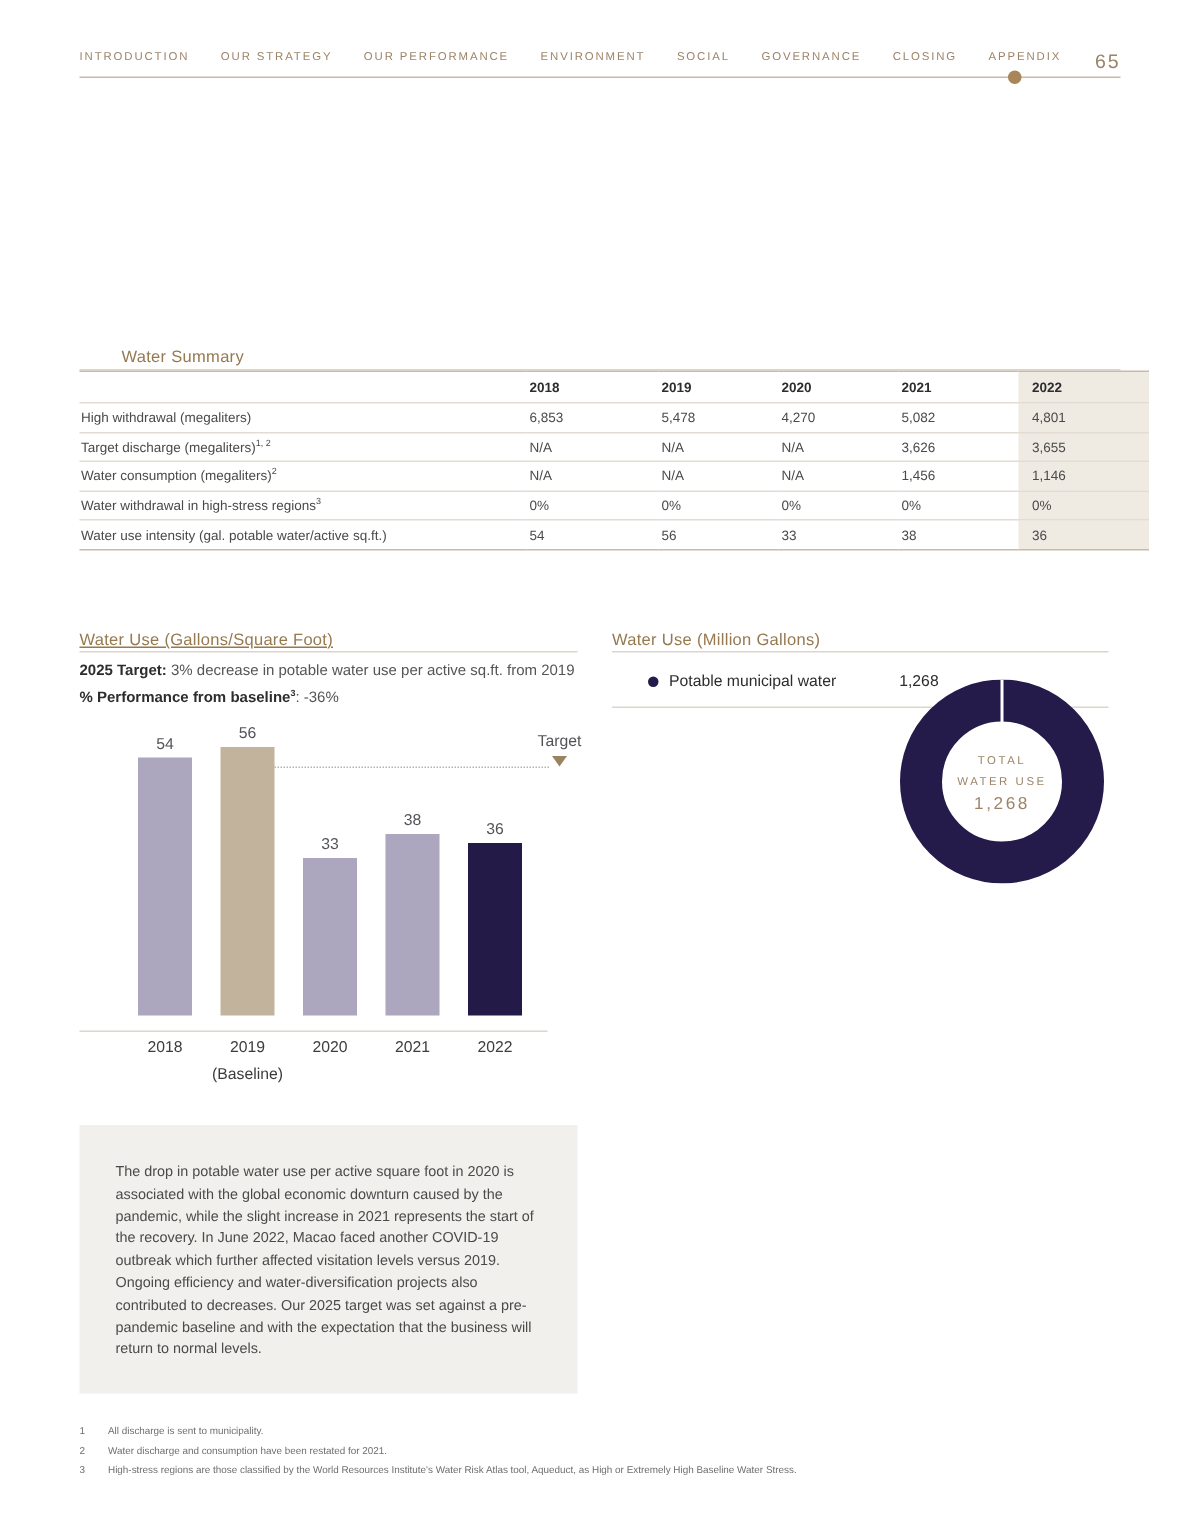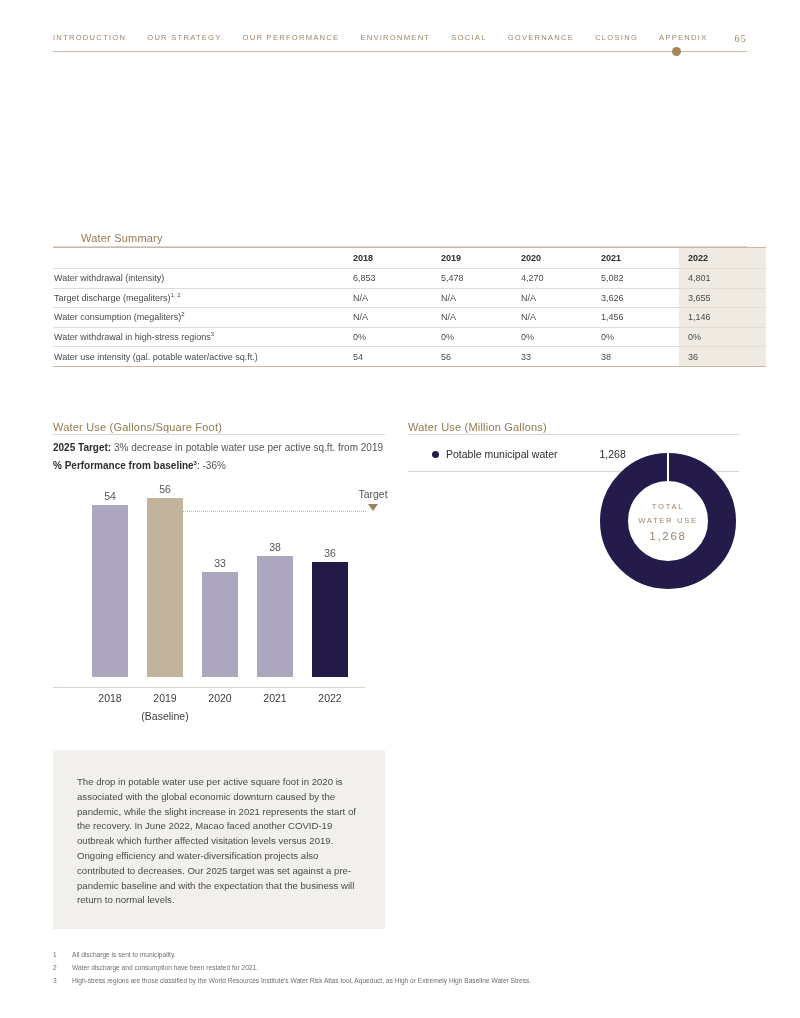--- a/index.html
+++ b/index.html
@@ -28,25 +28,25 @@
     white-space: nowrap;
   }
   .nav-item {
     font-size: 7.6px;
     letter-spacing: 1.25px;
     color: #9d8468;
     text-transform: uppercase;
     margin-right: 21px;
   }
   .nav-page {
-    font-size: 10px;
+    font-size: 13px;
     letter-spacing: 1.25px;
     color: #9d8468;
     position: absolute;
-    right: 0; top: 0; font-family: Liberation Serif, serif;
+    right: 0; top: 0;
   }
   .nav-rule {
     position: absolute;
     left: 0; top: 18px;
     width: 694px; height: 1px;
     background: #c9b9a6;
   }
   .nav-dot {
     position: absolute;
     left: 619px; top: 14px;
@@ -303,21 +303,21 @@
         <th class="col-label"></th>
         <th class="col-y first cell-pad">2018</th>
         <th class="col-y cell-pad">2019</th>
         <th class="col-y cell-pad">2020</th>
         <th class="col-y cell-pad">2021</th>
         <th class="col-y hl">2022</th>
       </tr>
     </thead>
     <tbody>
       <tr>
-        <td class="col-label"><span>Water withdrawal (intensity)</span></td>
+        <td class="col-label"><span>High withdrawal (megaliters)</span></td>
         <td class="cell-pad">6,853</td>
         <td class="cell-pad">5,478</td>
         <td class="cell-pad">4,270</td>
         <td class="cell-pad">5,082</td>
         <td class="hl">4,801</td>
       </tr>
       <tr>
         <td class="col-label"><span>Target discharge (megaliters)</span><sup>1, 2</sup></td>
         <td class="cell-pad">N/A</td>
         <td class="cell-pad">N/A</td>
@@ -346,21 +346,21 @@
         <td class="cell-pad">54</td>
         <td class="cell-pad">56</td>
         <td class="cell-pad">33</td>
         <td class="cell-pad">38</td>
         <td class="hl">36</td>
       </tr>
     </tbody>
   </table>
 </div>
 
-<div class="sec-head" style="left:53px; top:421px;">Water Use (Gallons/Square Foot)</div>
+<div class="sec-head" style="left:53px; top:421px;text-decoration:underline;">Water Use (Gallons/Square Foot)</div>
 <div class="sec-rule" style="left:53px; top:434px; width:332px;"></div>
 
 <div class="target-line1">
   <b>2025 Target:</b><span> 3% decrease in potable water use per active sq.ft. from 2019</span>
 </div>
 <div class="target-line2">
   <b><span>% Performance from baseline</span><sup>3</sup></b><span>: -36%</span>
 </div>
 
 <div class="barchart">

